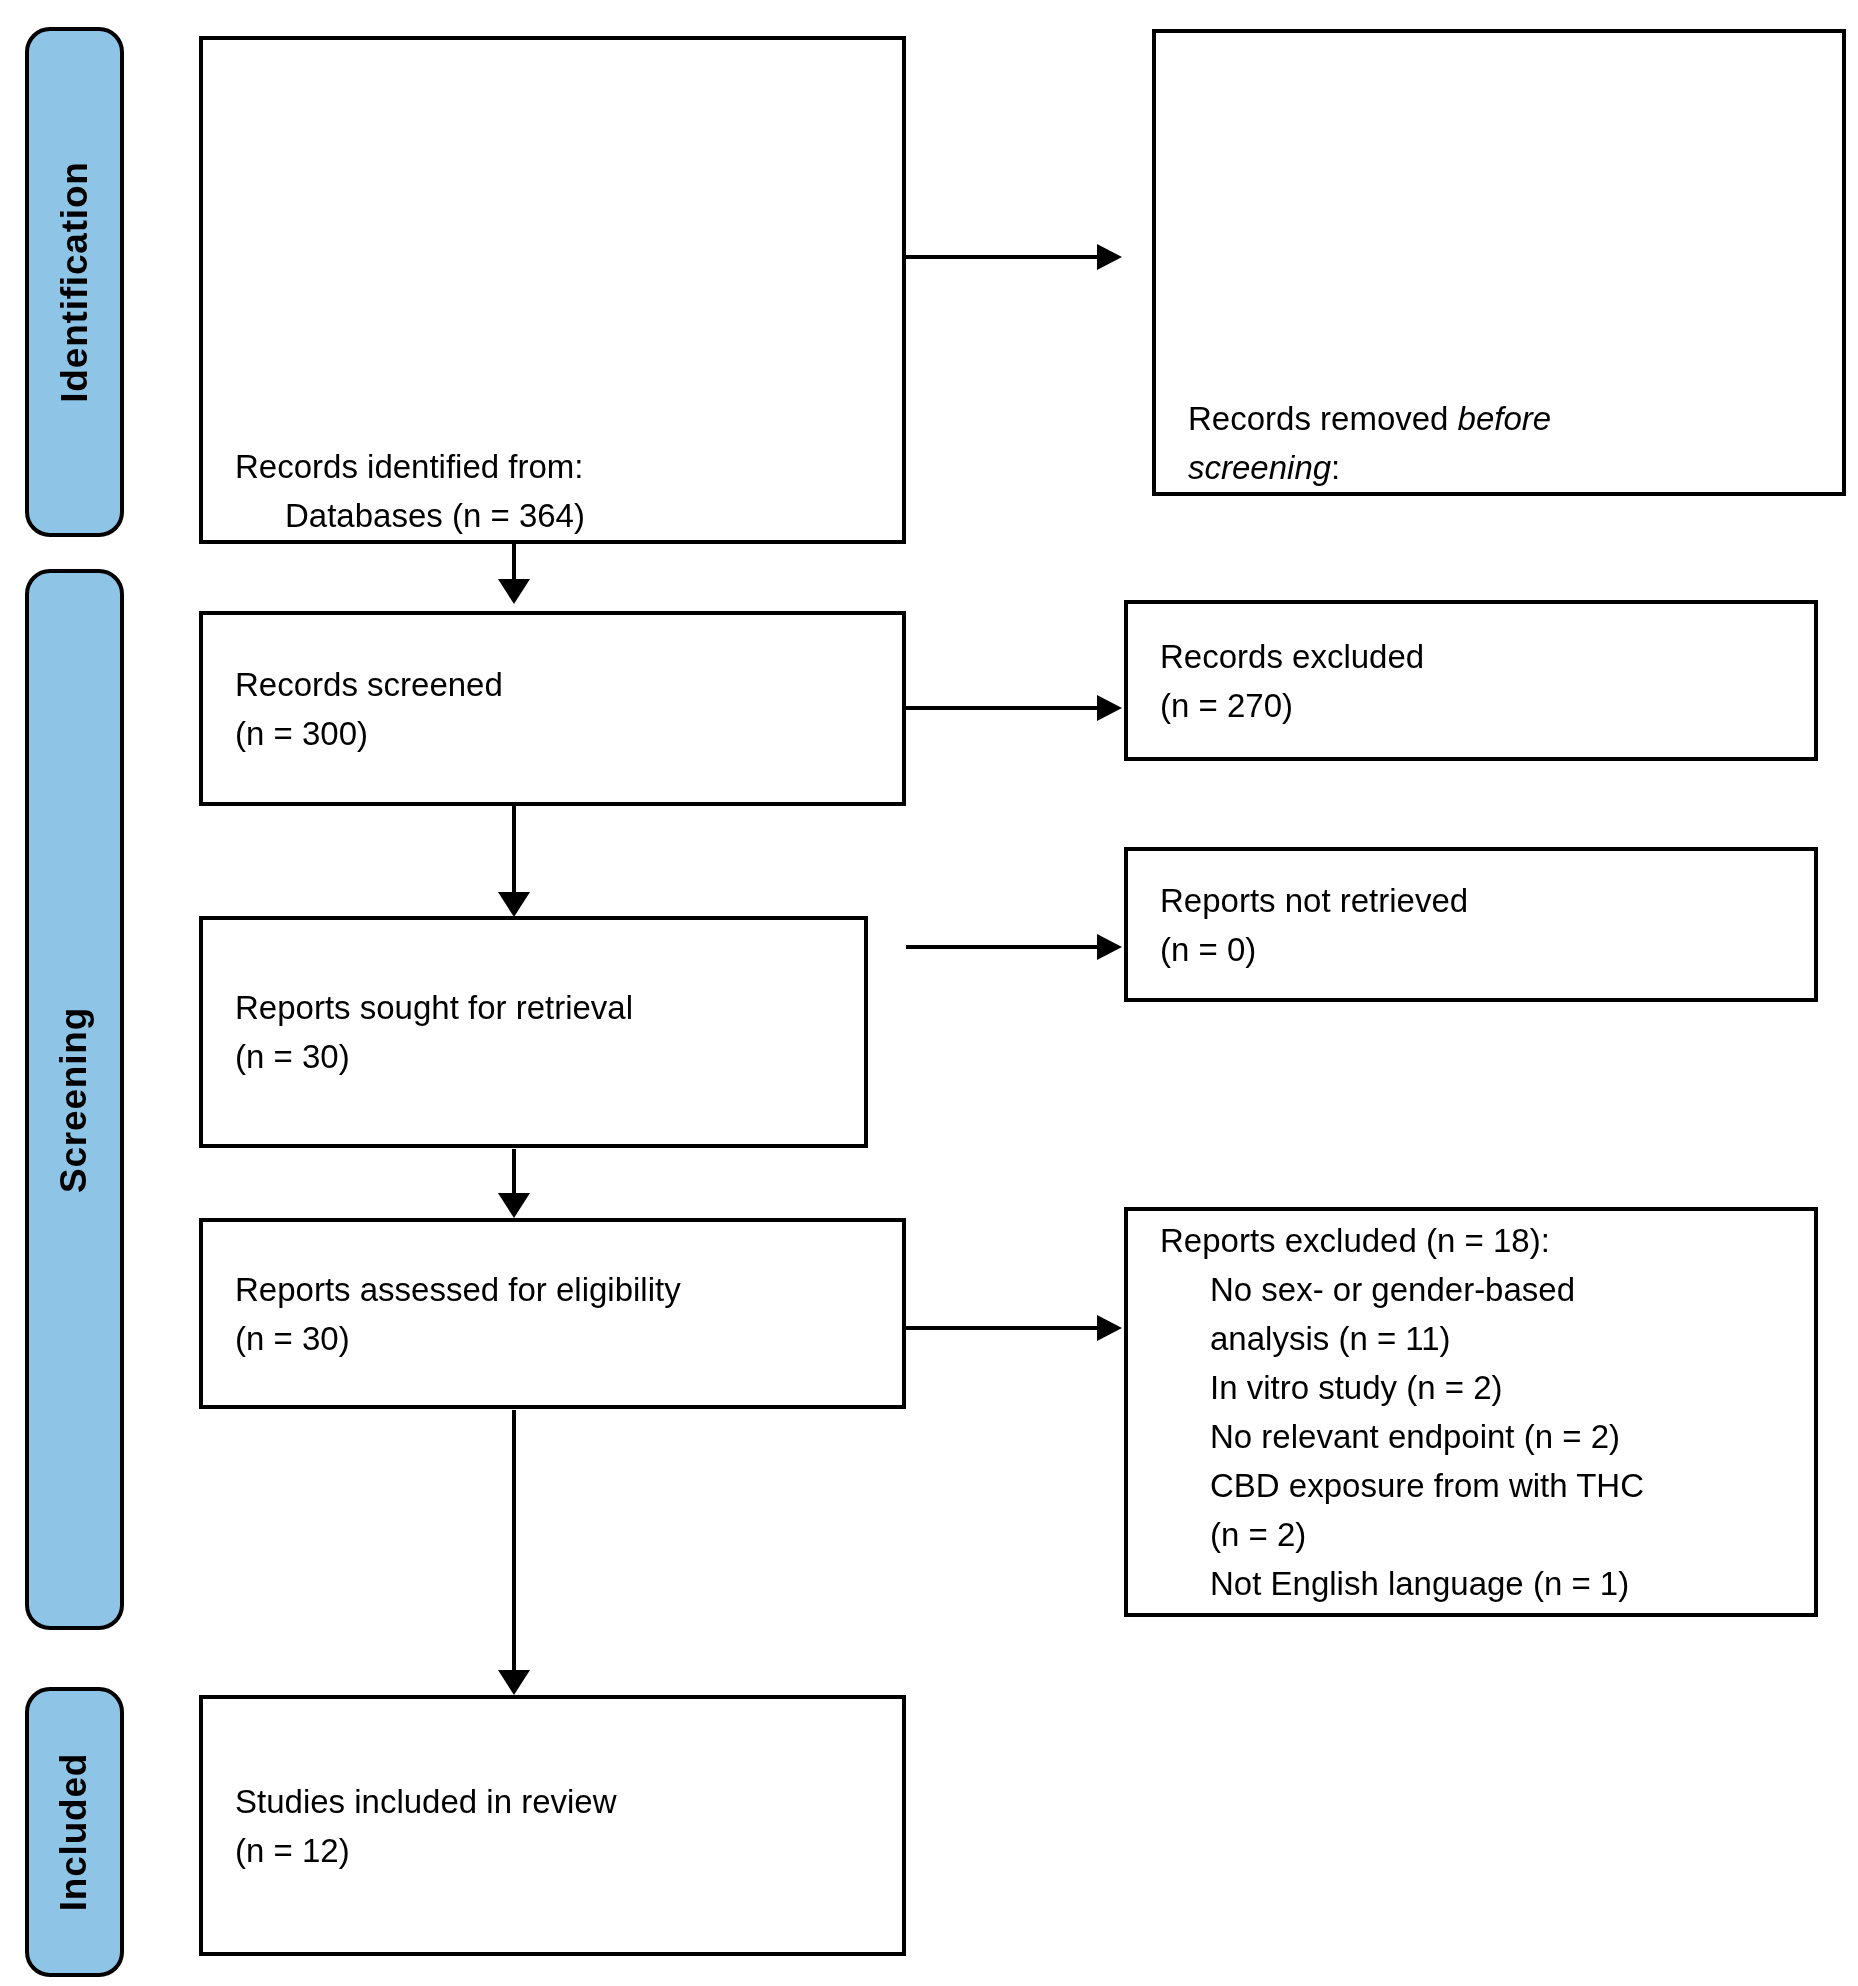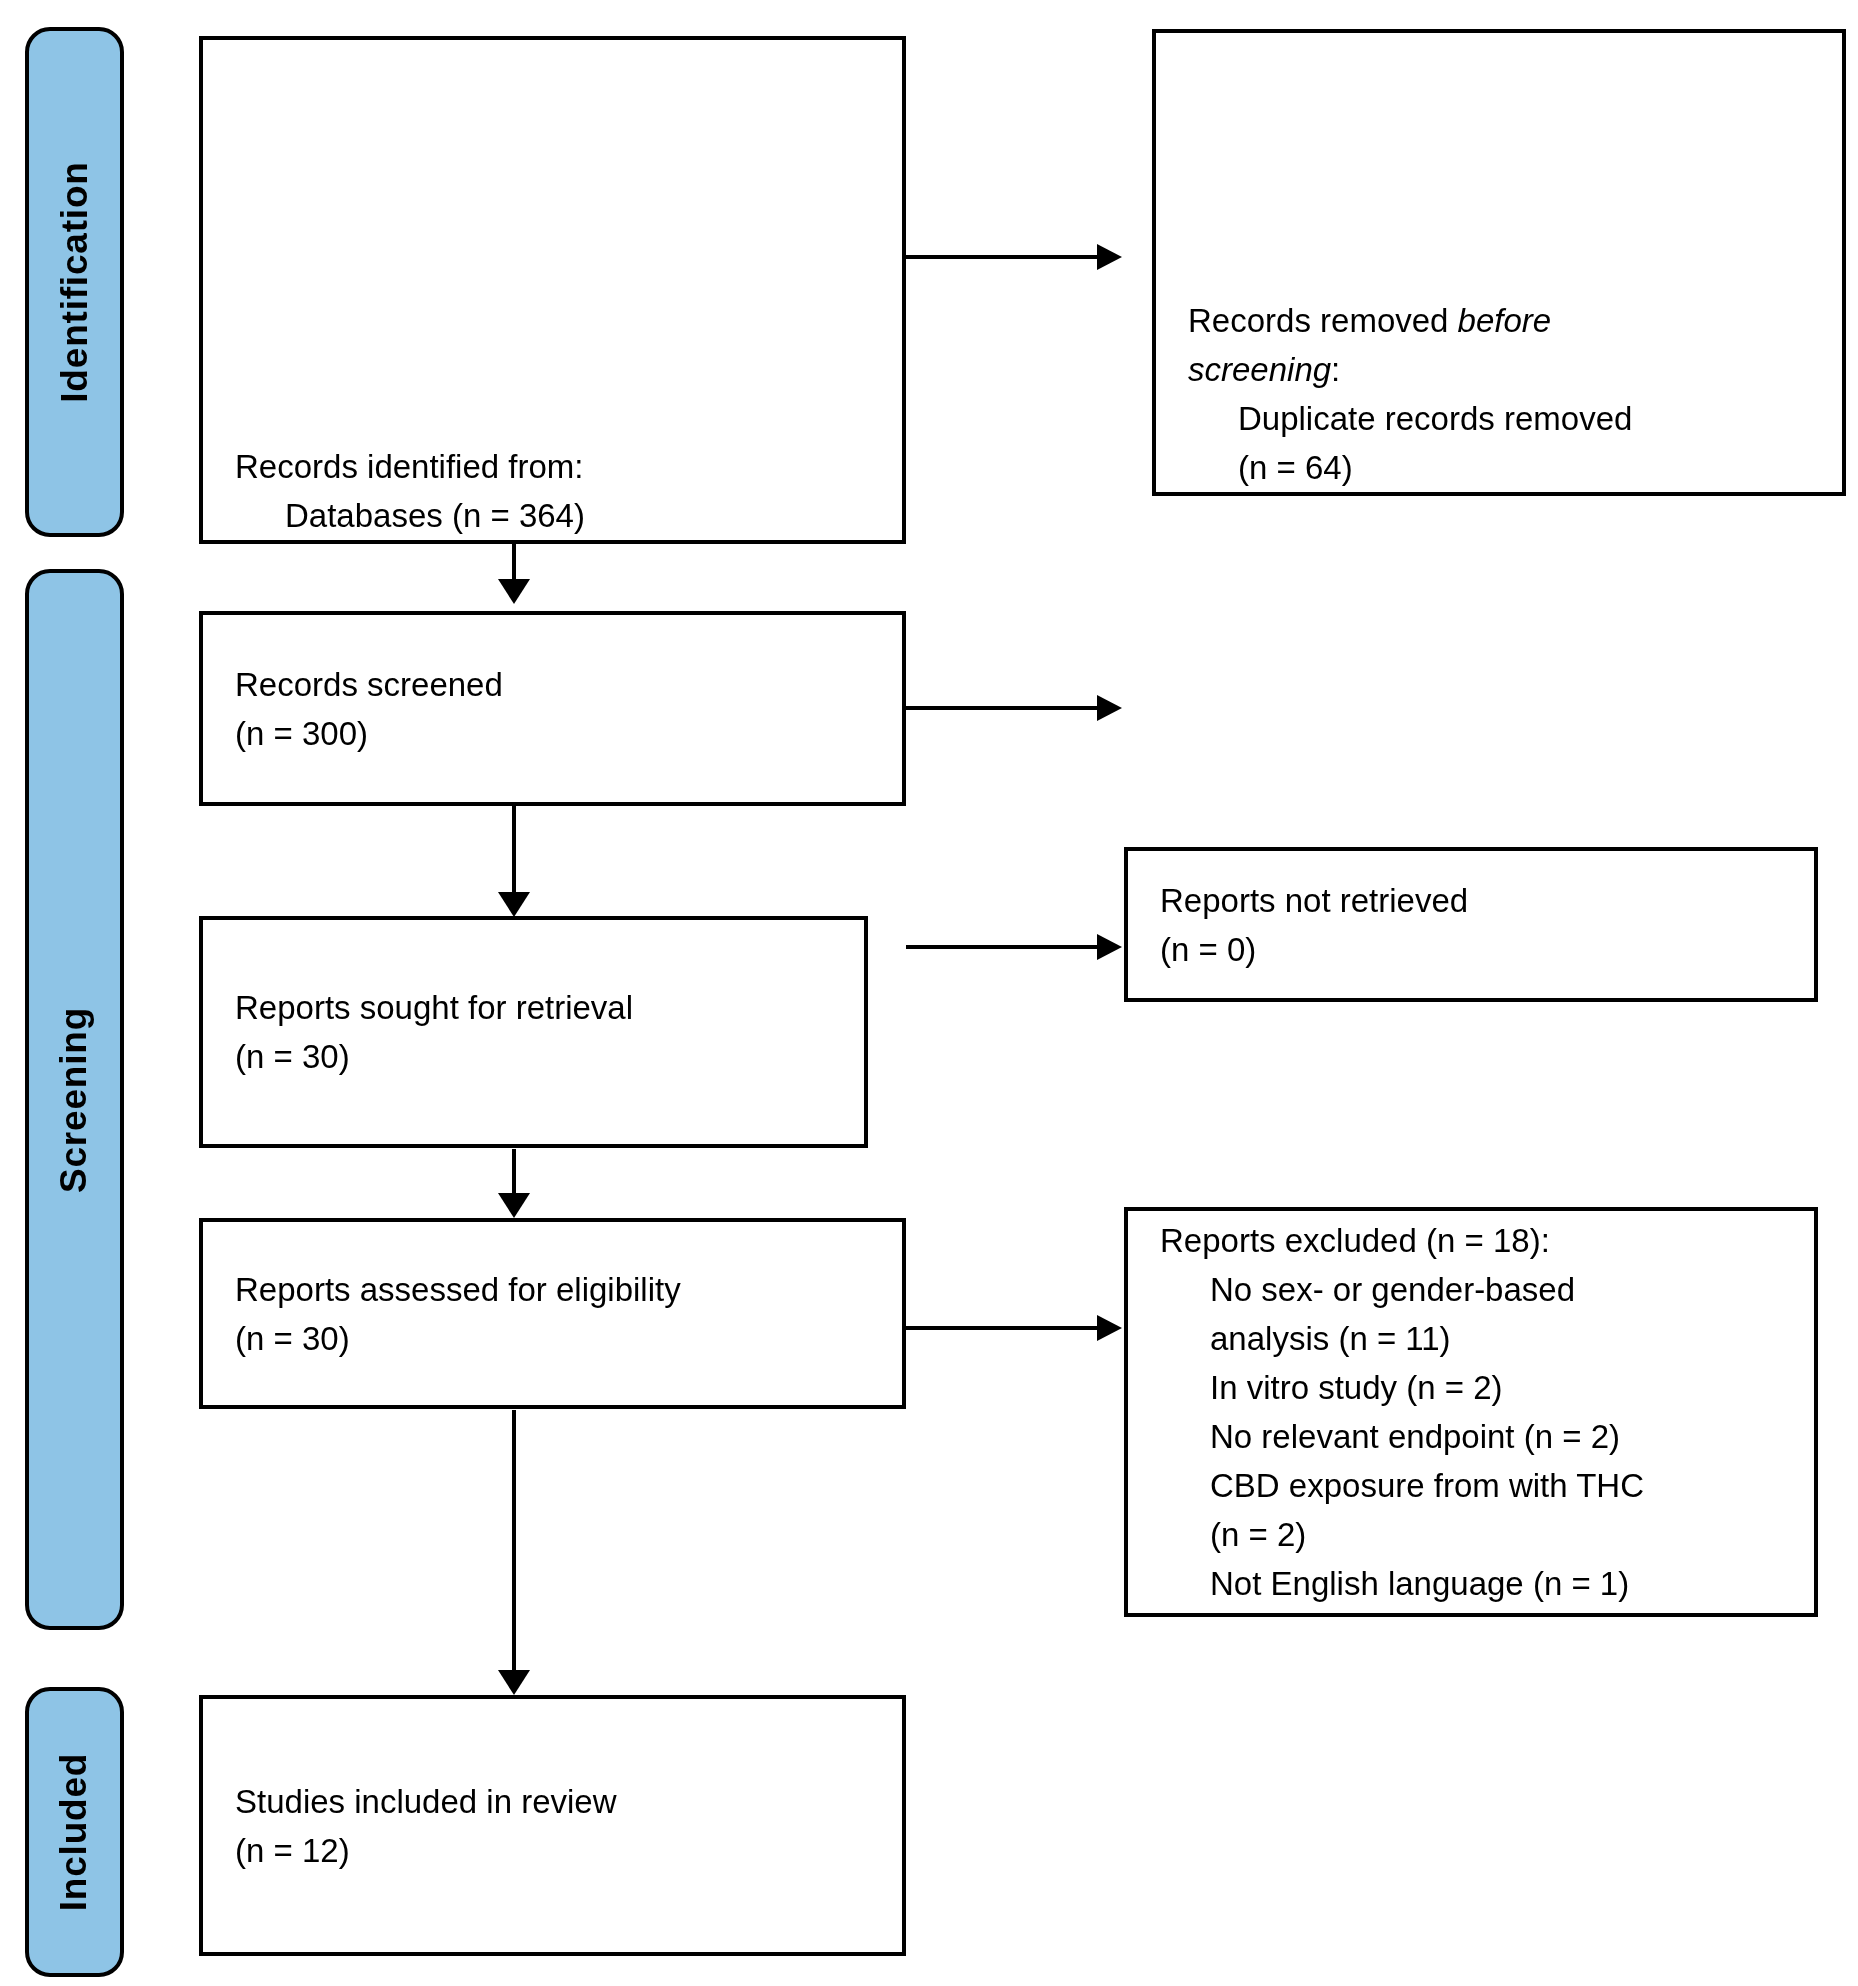--- a/index.html
+++ b/index.html
@@ -90,26 +90,26 @@
       <div>(n = 12)</div>
     </div>
 
   <div class="fbox top-align" style="left:1124px;top:29px;width:694px;height:467px;padding-top:117px;margin-left:28px;">
     <div>
       <span>Records removed </span><i>before</i>
     </div>
     <div>
       <i>screening</i><span>:</span>
     </div>
-    <div>
-        <div class="ind">Duplicate records removed</div>
-        <div class="ind">(n = 64)</div>
-      </div>
   </div>
 
+  <div class="fbox" style="left:1124px;top:600px;width:694px;height:161px;">
+      <div>Records excluded</div>
+      <div>(n = 270)</div>
+    </div>
 
   <div class="fbox" style="left:1124px;top:847px;width:694px;height:155px;">
       <div>Reports not retrieved</div>
       <div>(n = 0)</div>
     </div>
 
   <div class="fbox" style="left:1124px;top:1207px;width:694px;height:410px;">
       <div>Reports excluded (n = 18):</div>
       <div class="ind">No sex- or gender-based</div>
       <div class="ind">analysis (n = 11)</div>

